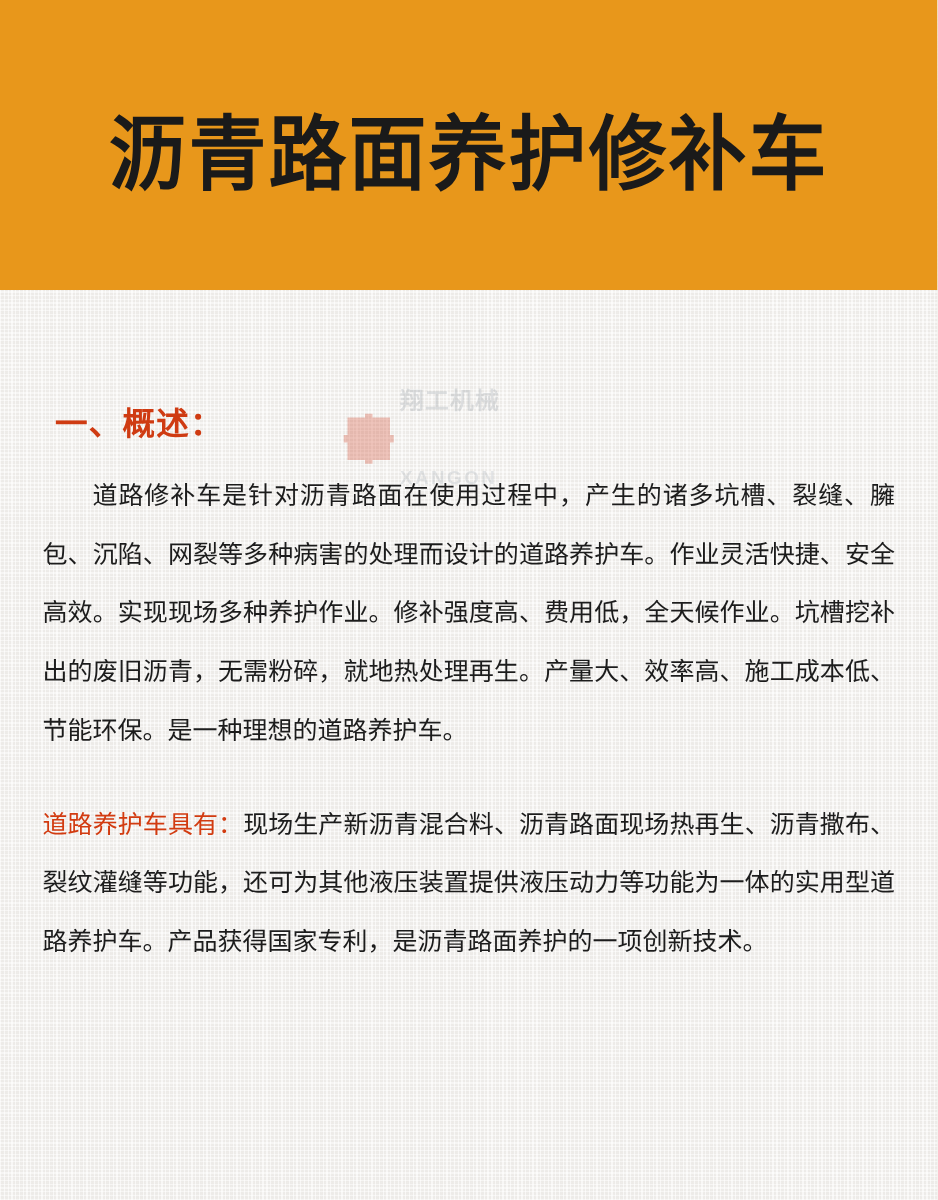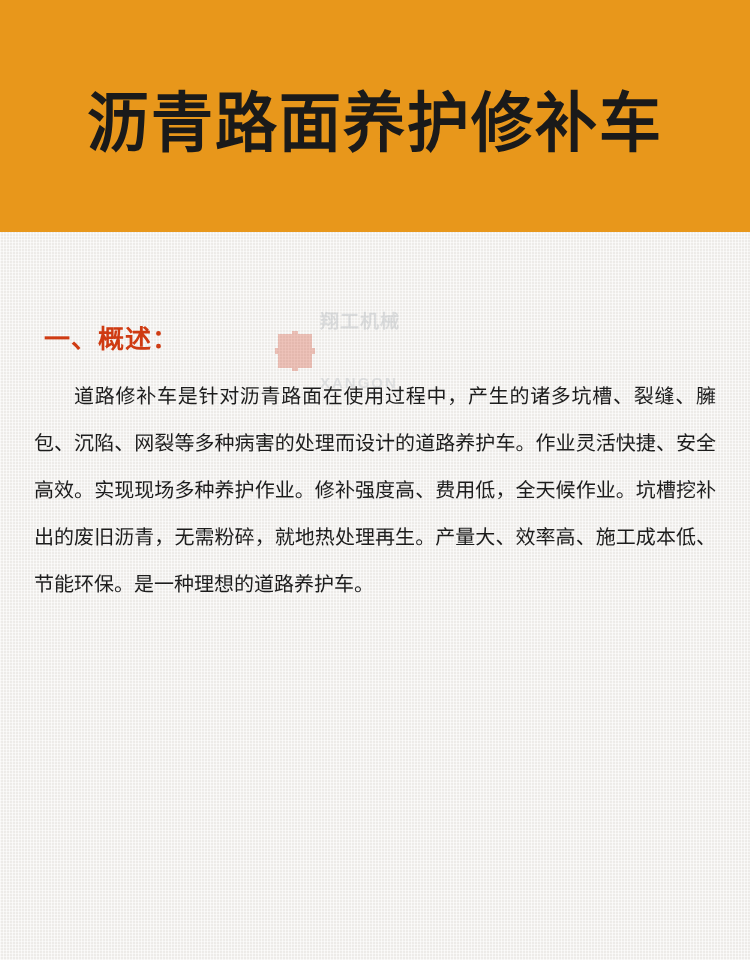--- a/index.html
+++ b/index.html
@@ -170,15 +170,16 @@
       <div class="wm-cn">翔工机械</div>
       <div class="wm-en">XANGON</div>
     </div>
   </div>
 
   <div class="content">
     <div class="section-heading">一、概述：</div>
 
     <p class="para">道路修补车是针对沥青路面在使用过程中，产生的诸多坑槽、裂缝、臃包、沉陷、网裂等多种病害的处理而设计的道路养护车。作业灵活快捷、安全高效。实现现场多种养护作业。修补强度高、费用低，全天候作业。坑槽挖补出的废旧沥青，无需粉碎，就地热处理再生。产量大、效率高、施工成本低、节能环保。是一种理想的道路养护车。</p>
 
+    <p class="para second"><span class="lead-red">道路养护车具有：</span><span>现场生产新沥青混合料、沥青路面现场热再生、沥青撒布、裂纹灌缝等功能，还可为其他液压装置提供液压动力等功能为一体的实用型道路养护车。产品获得国家专利，是沥青路面养护的一项创新技术。</span></p>
   </div>
 
 </div>
 
 </body></html>

